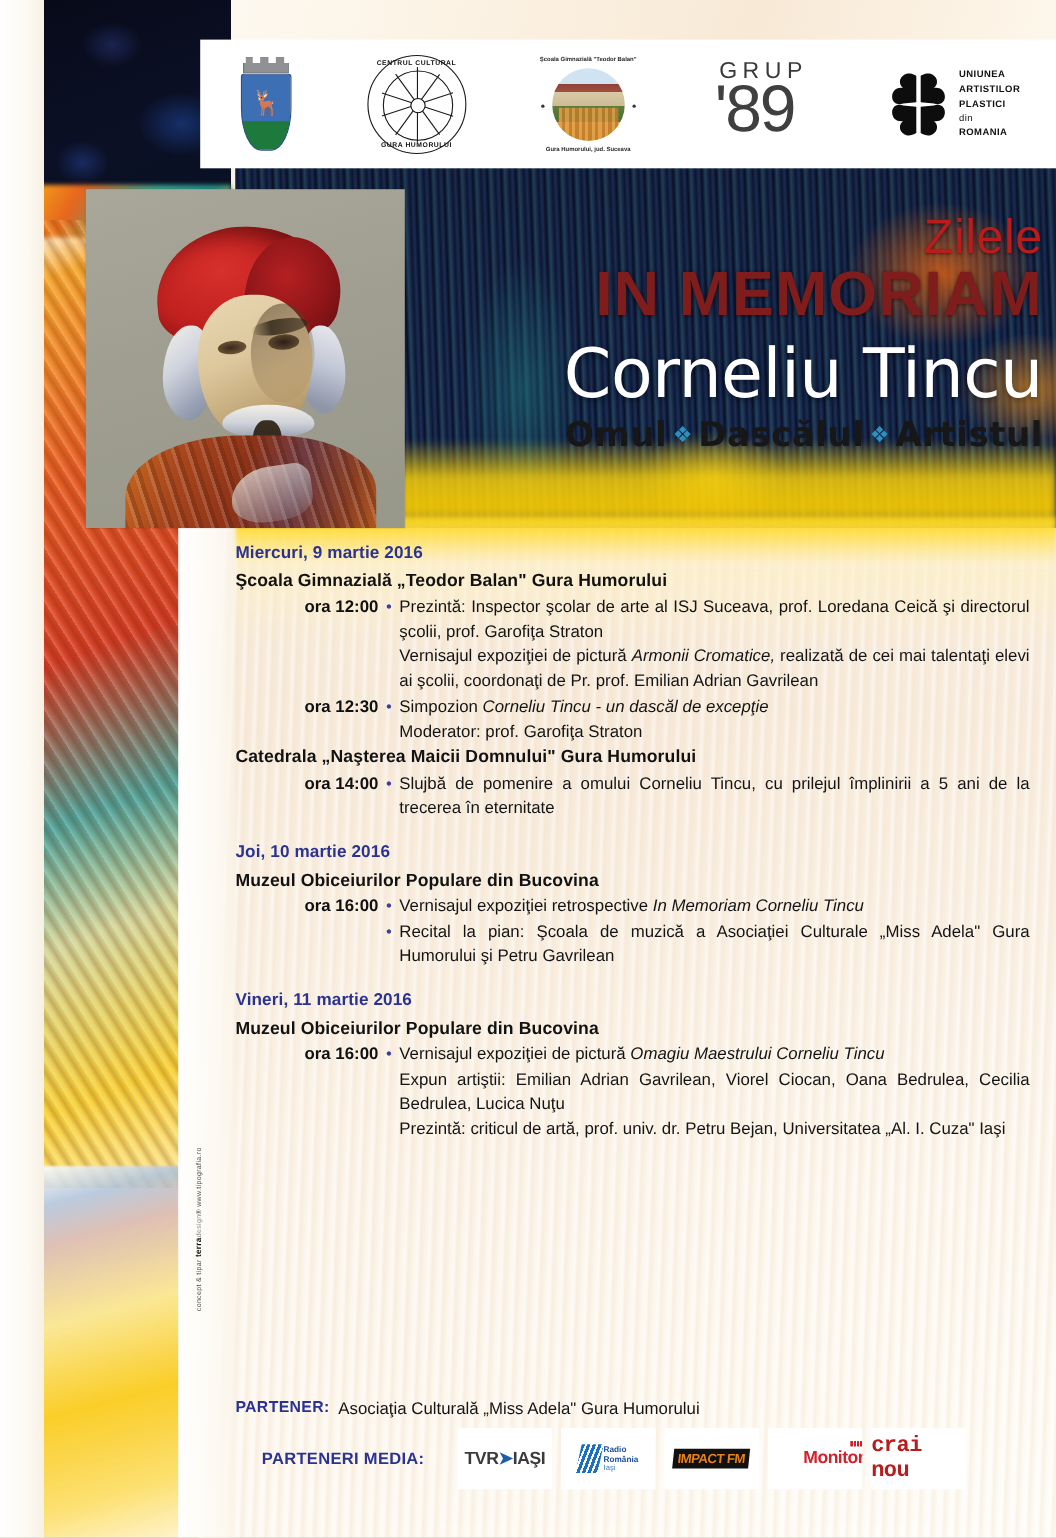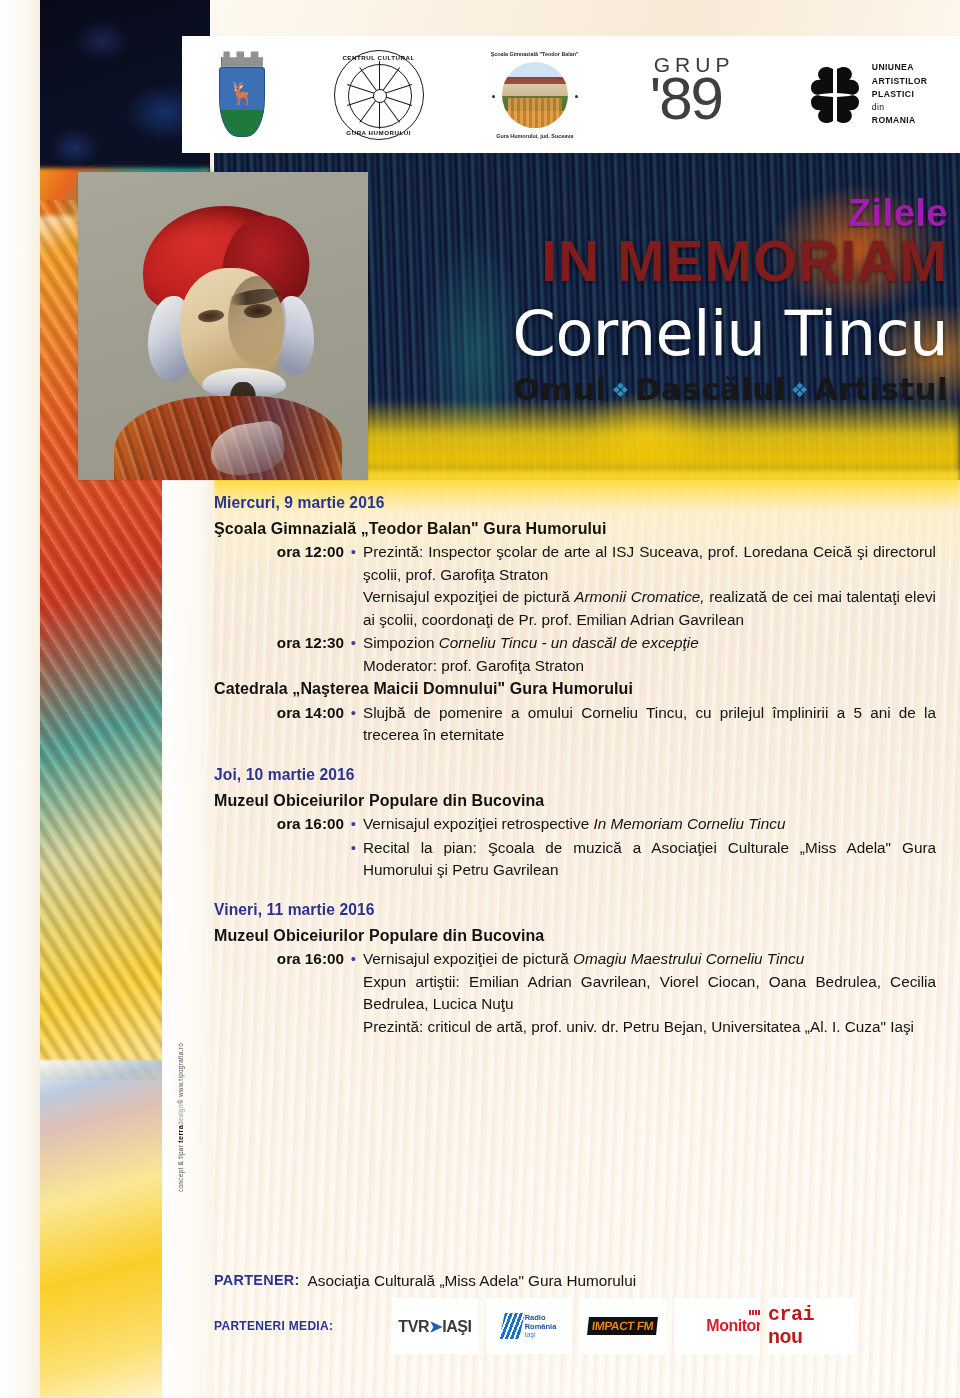--- a/index.html
+++ b/index.html
@@ -285,21 +285,21 @@
   .pt-collar{
     position:absolute;left:132px;top:252px;width:74px;height:50px;
     background:linear-gradient(160deg,rgba(240,238,232,.75) 0%,rgba(180,182,192,.5) 60%,rgba(120,122,134,.2) 100%);
     border-radius:50% 20% 40% 40%/60% 30% 40% 40%;
     transform:rotate(-8deg);
   }
 
   
   .headline{position:absolute;left:420px;top:194px;width:528px;z-index:7;text-align:right;}
   .h-zilele{
-    font-size:38px;font-weight:700;color:#a21caf;letter-spacing:.5px;
+    font-size:44px;font-weight:400;color:#b91c1c;letter-spacing:.5px;
     text-shadow:0 1px 3px rgba(0,0,0,.55);line-height:1;
   }
   .h-inmem{
     font-size:57px;font-weight:700;color:#7f1d1d;letter-spacing:1px;line-height:1.02;
     text-shadow:0 1px 4px rgba(0,0,0,.55);margin-top:0;
   }
   .h-name{
     font-size:62px;font-weight:400;color:#ffffff;line-height:1.02;margin-top:12px;
     letter-spacing:-.5px;
     text-shadow:0 2px 7px rgba(0,0,0,.45);
@@ -338,22 +338,22 @@
   
   .partners{position:absolute;left:214px;top:1272px;width:740px;z-index:8;}
   .p-row{display:flex;align-items:flex-start;}
   .p-lab{
     color:#2a3391;font-weight:700;font-size:14.4px;letter-spacing:.3px;
     white-space:nowrap;margin-right:8px;
   }
   .p-val{color:#141414;font-size:15.3px;}
   .media-row{display:flex;align-items:center;margin-top:8px;gap:8px;}
   .media-lab{
-    color:#2a3391;font-weight:700;font-size:12px;letter-spacing:.3px;
-    white-space:nowrap;width:170px;min-width:170px;
+    color:#2a3391;font-weight:700;font-size:15px;letter-spacing:.3px;
+    white-space:nowrap;width:170px;min-width:170px;margin-left:24px;
   }
   .mlogo{
     background:#fff;height:56px;width:86px;
     display:flex;align-items:center;justify-content:center;
     overflow:hidden;
   }
   .m-tvr{font-size:16px;font-weight:700;color:#3b3b3b;letter-spacing:-.4px;}
   .m-tvr .sw{color:#1f5fa8;}
   .m-radio{display:flex;align-items:center;gap:3px;}
   .m-radio .bars{

